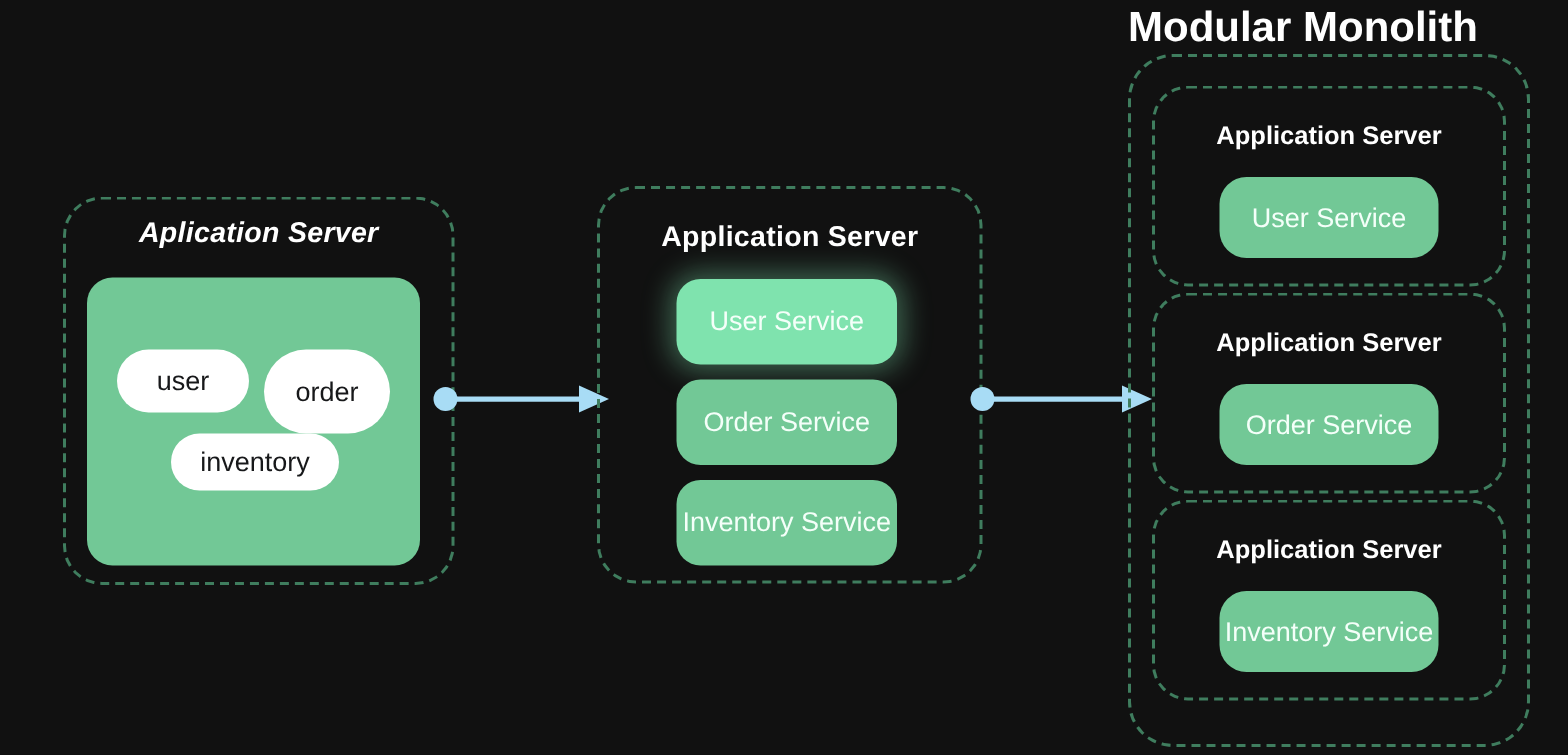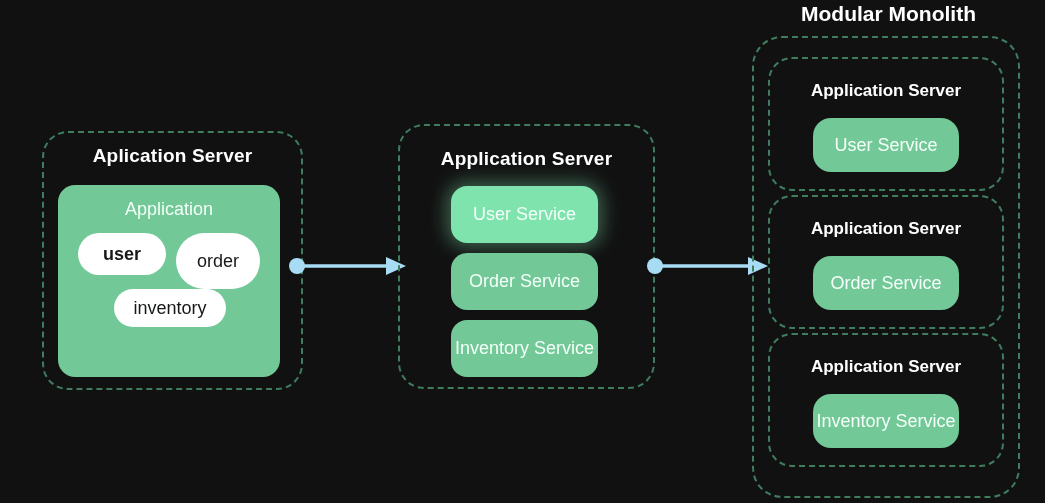--- a/index.html
+++ b/index.html
@@ -47,20 +47,21 @@
     left: 42px;
     top: 131px;
     width: 261px;
     height: 259px;
   }
   #panel1-title {
     top: 145px;
     left: 42px;
     width: 261px;
     font-size: 19px;
+    font-style: italic;
   }
   #app-block {
     position: absolute;
     left: 58px;
     top: 185px;
     width: 222px;
     height: 192px;
     background: #72c896;
     border-radius: 17px;
   }
@@ -78,21 +79,21 @@
     position: absolute;
     background: #ffffff;
     color: #17181a;
     border-radius: 999px;
     display: flex;
     align-items: center;
     justify-content: center;
     font-size: 18px;
     white-space: nowrap;
   }
-  #pill-user   { left: 20px;  top: 48px;  width: 88px; height: 42px; font-weight: bold; }
+  #pill-user   { left: 20px;  top: 48px;  width: 88px; height: 42px; }
   #pill-order  { left: 118px; top: 48px;  width: 84px; height: 56px; }
   #pill-inv    { left: 56px;  top: 104px; width: 112px; height: 38px; }
 
   
   #panel2 {
     left: 398px;
     top: 124px;
     width: 257px;
     height: 265px;
   }
@@ -120,26 +121,26 @@
     box-shadow: 0 0 18px 5px rgba(127,227,174,0.38);
   }
   #p2-user { left: 451px; top: 186px; width: 147px; height: 57px; }
   #p2-order{ left: 451px; top: 253px; width: 147px; height: 57px; }
   #p2-inv  { left: 451px; top: 320px; width: 147px; height: 57px; }
 
   
   #mm-title {
     position: absolute;
     top: 2px;
-    left: 708px;
+    left: 752px;
     width: 268px;
-    text-align: right;
+    text-align: left;
     color: #ffffff;
     font-weight: bold;
-    font-size: 21px;
+    font-size: 28px;
     white-space: nowrap;
   }
   #mm-outer {
     left: 752px;
     top: 36px;
     width: 268px;
     height: 462px;
     border-radius: 30px;
   }
   .mm-inner {
@@ -196,21 +197,20 @@
 </style>
 </head>
 <body>
 
 <div class="stage">
 
   <div class="dashed-box" id="panel1"></div>
   <div class="panel-title" id="panel1-title">Aplication Server</div>
 
   <div id="app-block">
-    <div id="app-block-title">Application</div>
 
     <div class="white-pill" id="pill-user">user</div>
     <div class="white-pill" id="pill-order">order</div>
     <div class="white-pill" id="pill-inv">inventory</div>
   </div>
 
   <svg class="arrow" id="arrow1" viewBox="0 0 118 24">
     <circle cx="9" cy="12" r="8" fill="#a8dcf5"></circle>
     <line x1="9" y1="12" x2="100" y2="12" stroke="#a8dcf5" stroke-width="3.5"></line>
     <polygon points="98,3 118,12 98,21" fill="#a8dcf5"></polygon>

